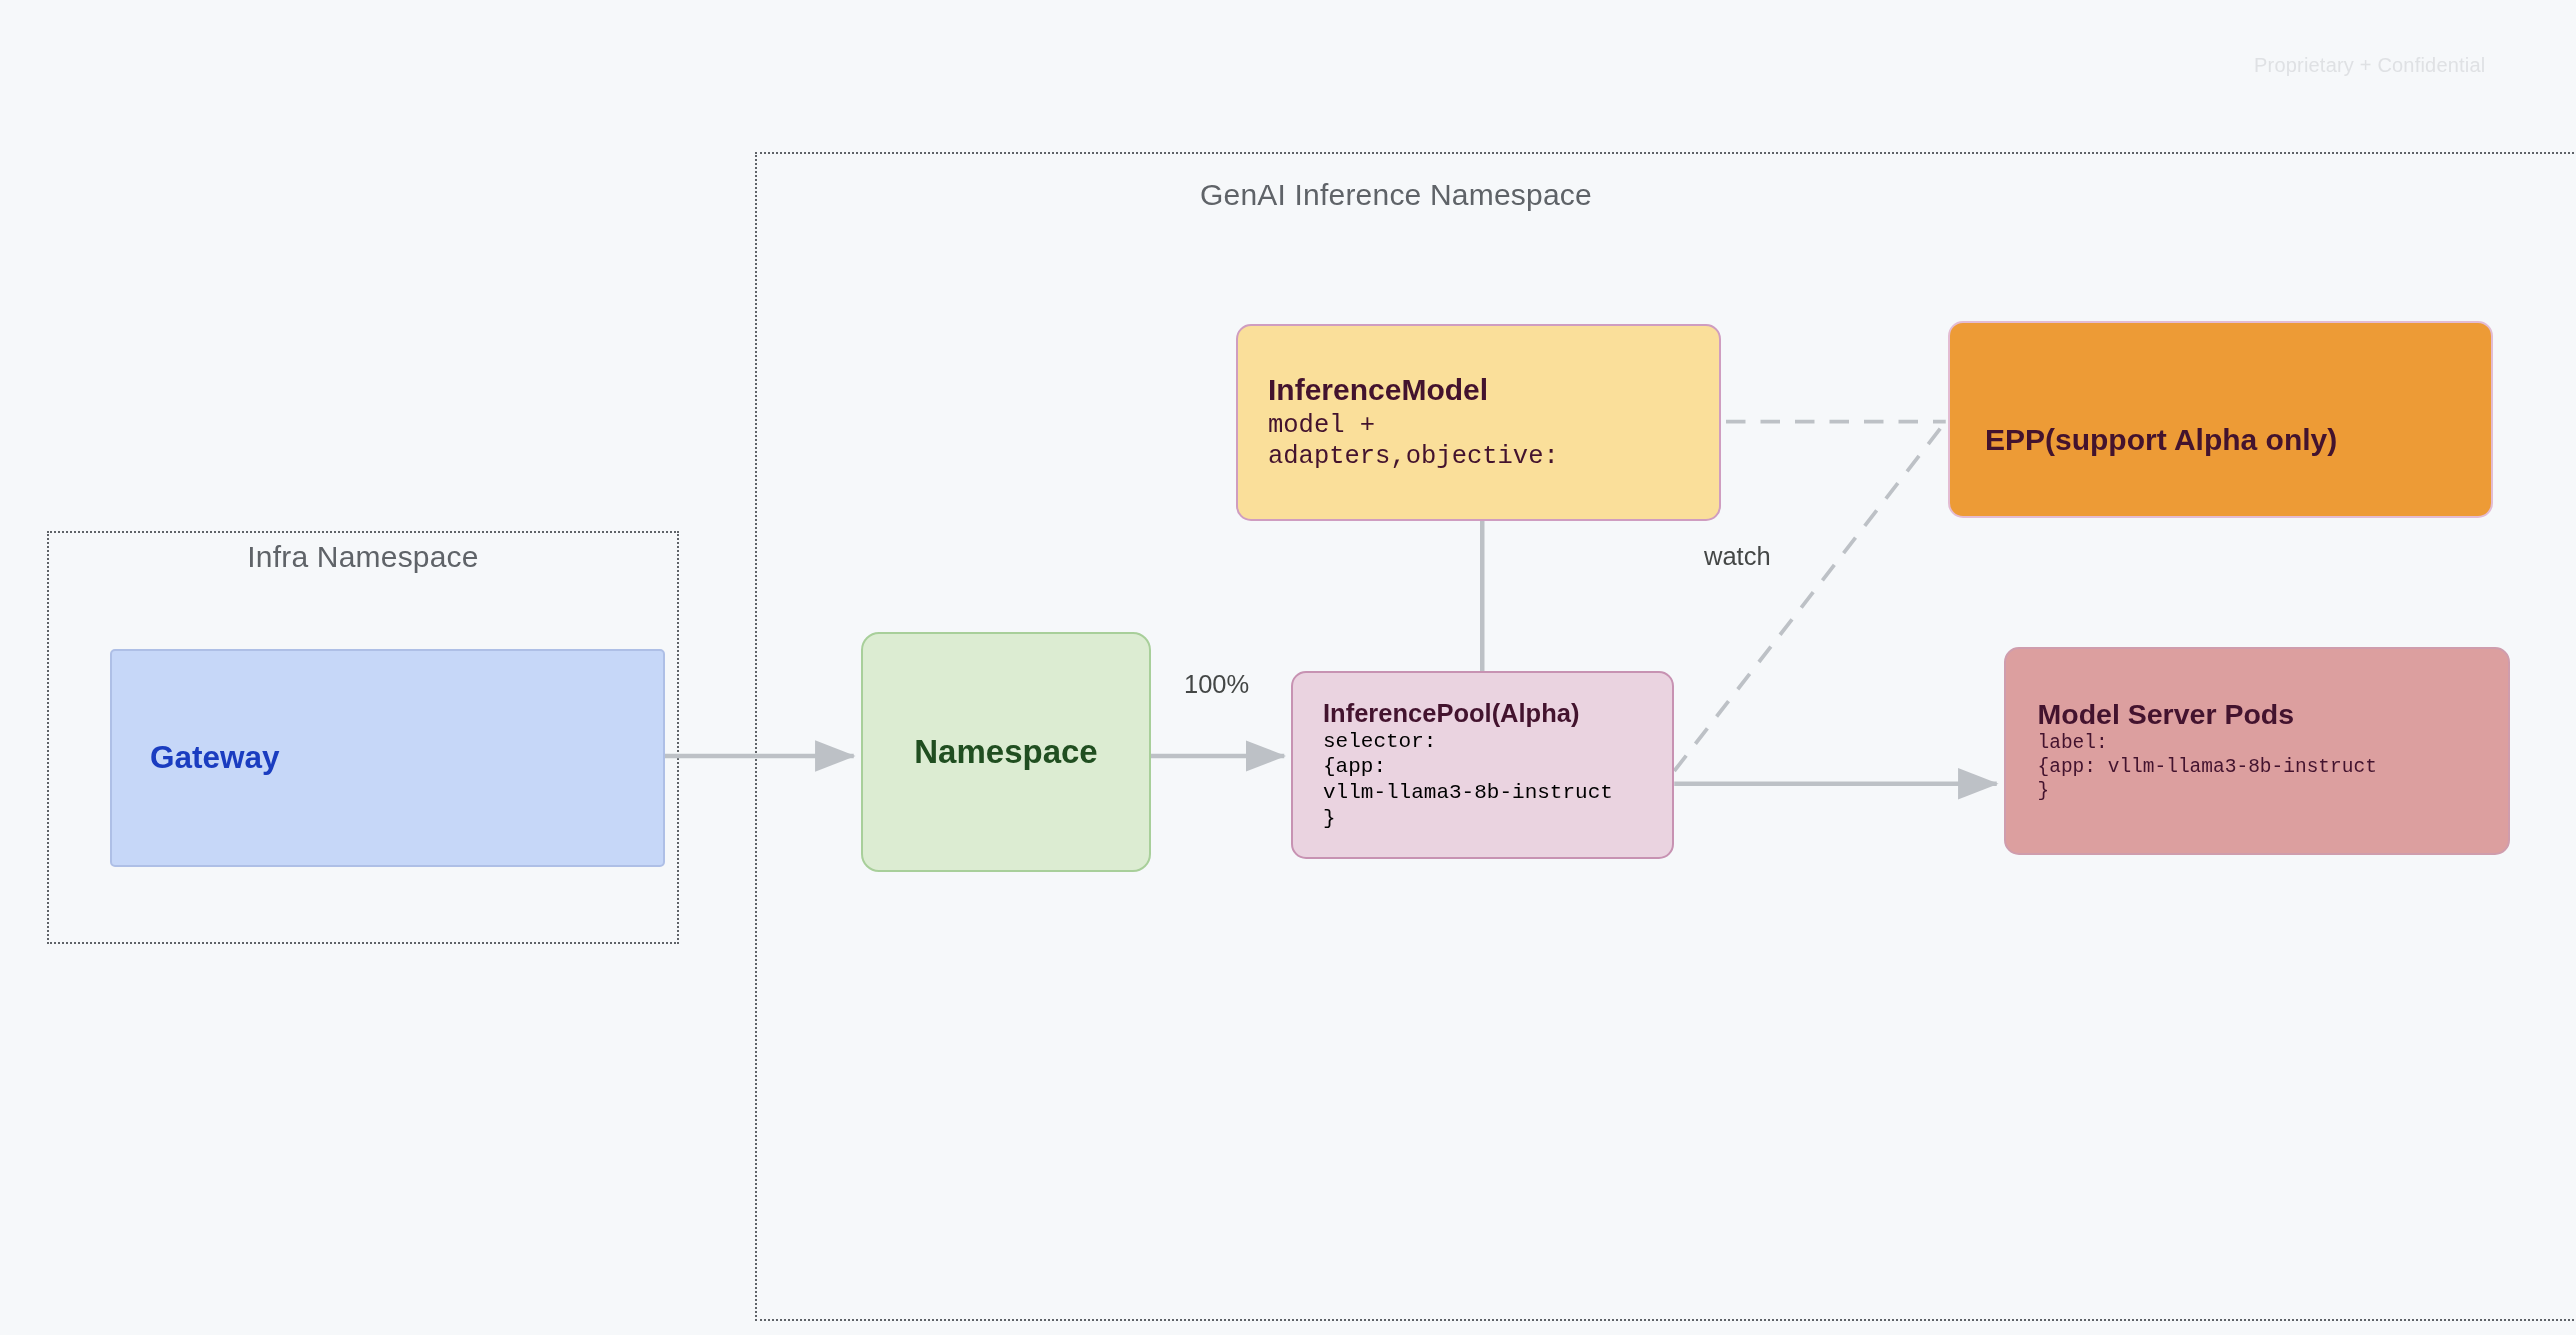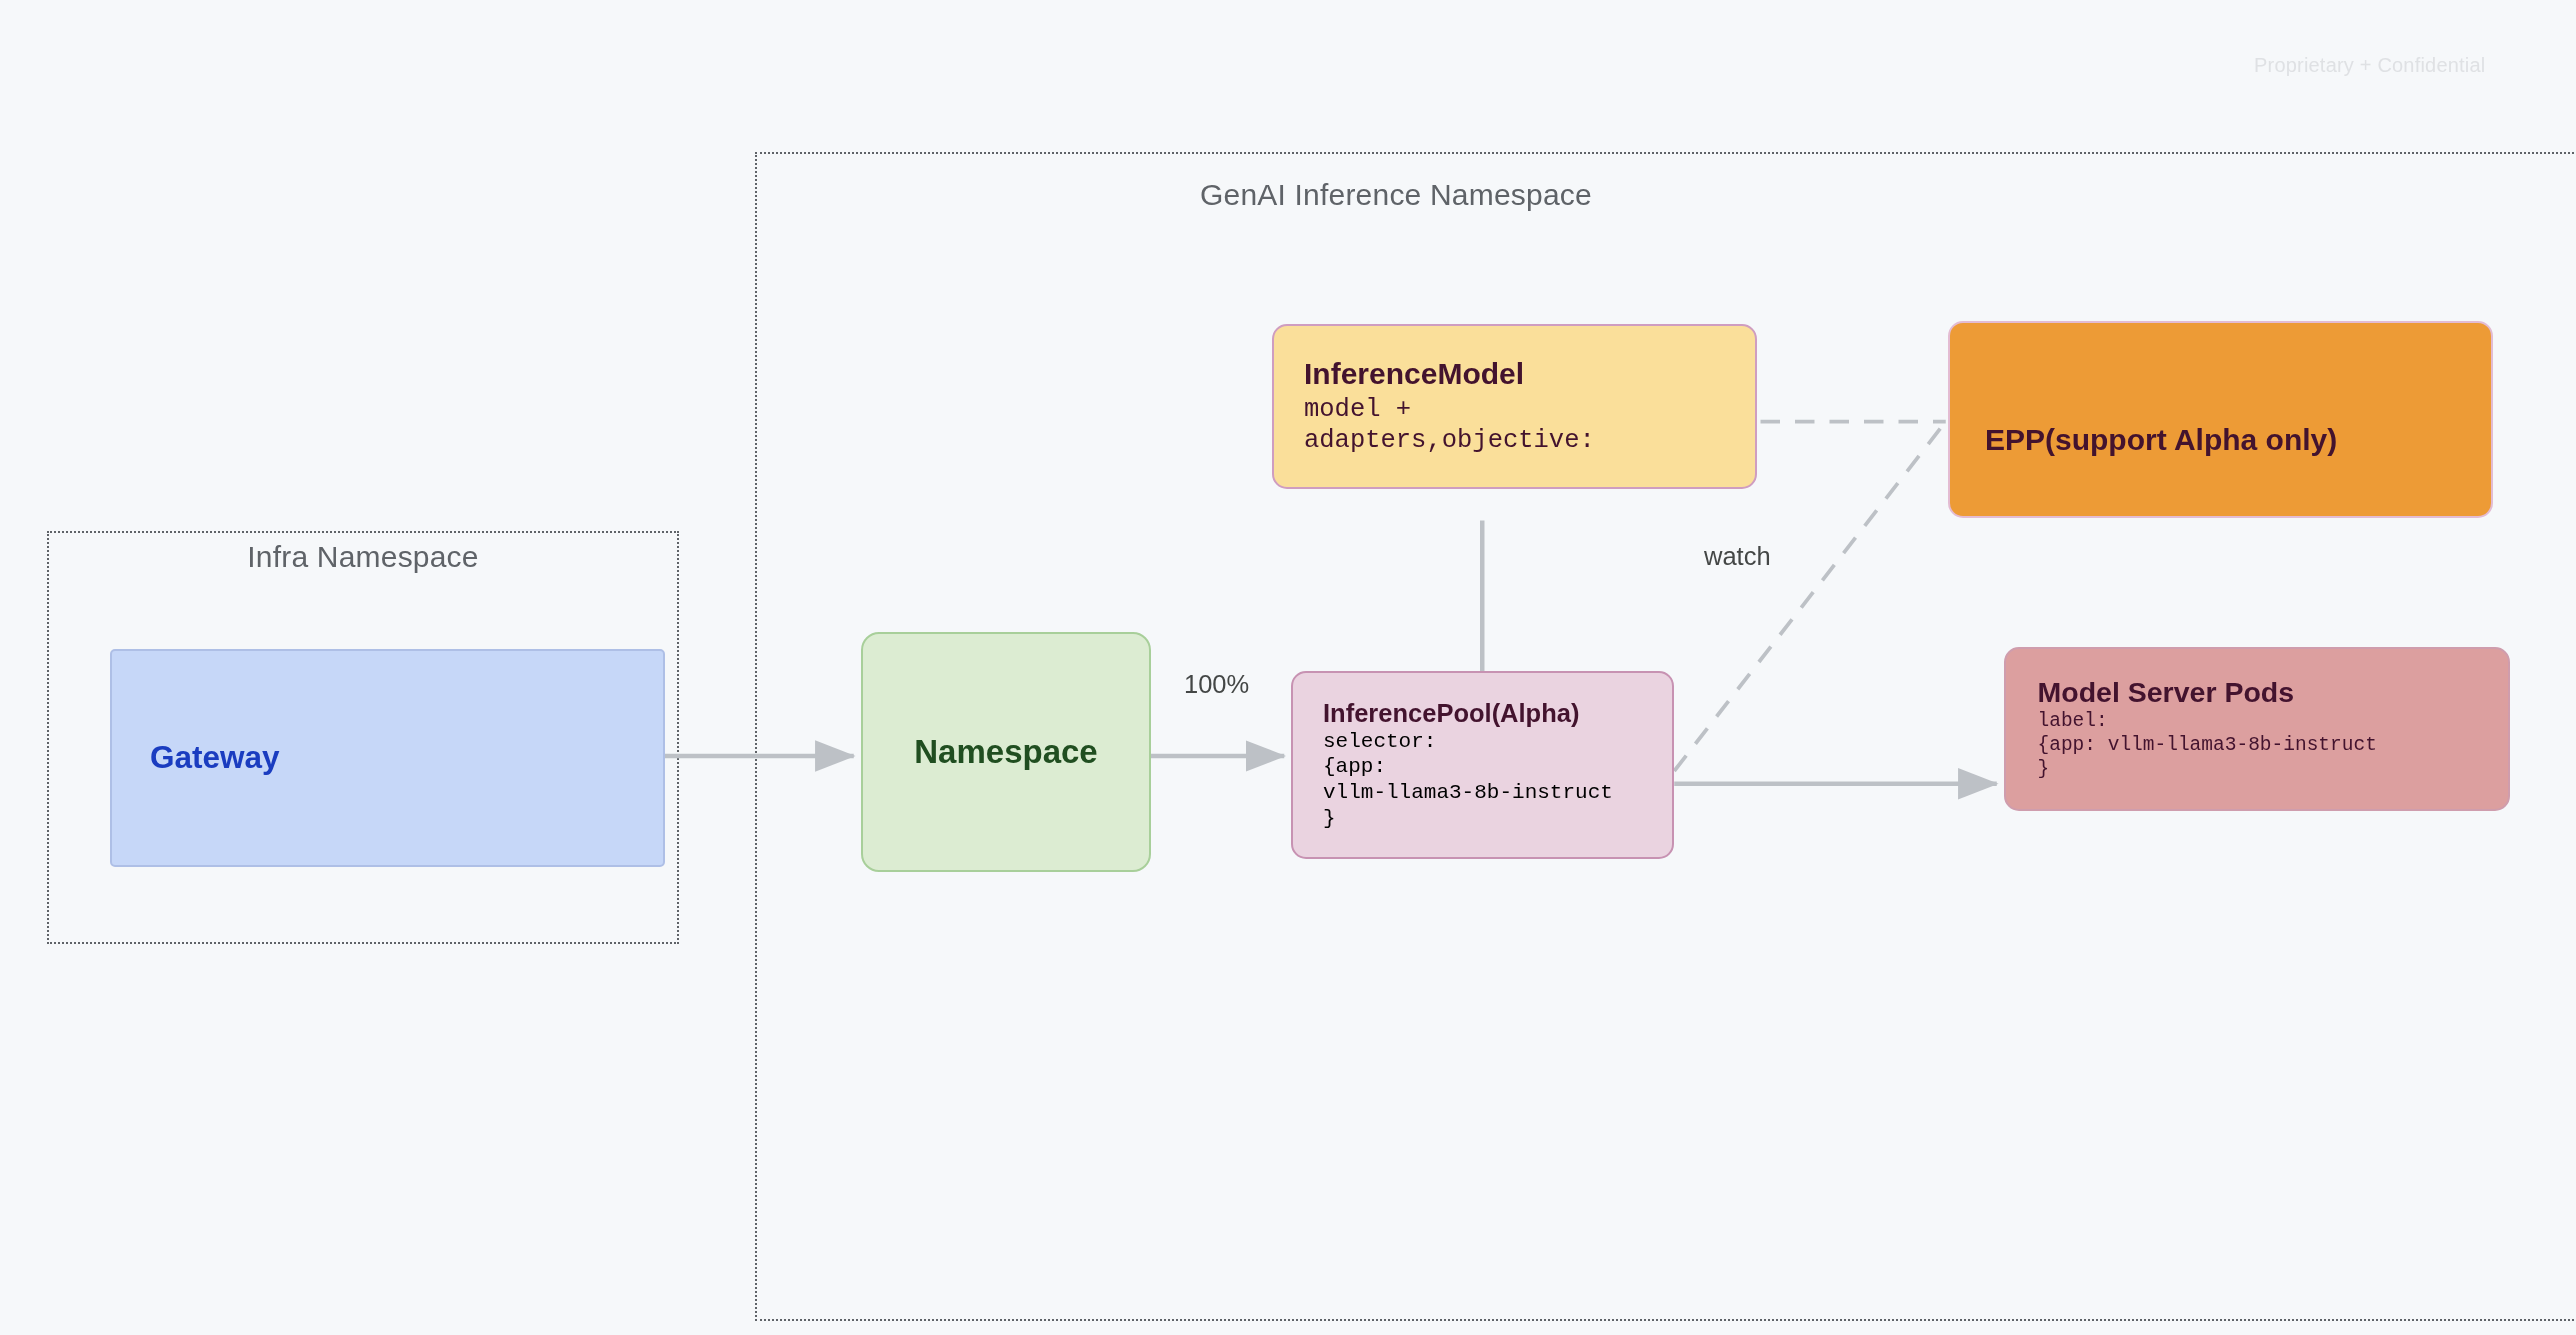--- a/index.html
+++ b/index.html
@@ -95,21 +95,21 @@
     align-items: center;
     justify-content: center;
   }
   #node-httproute .title {
     font-size: 33px;
     color: #204e20;
   }
 
   
   #node-inferencemodel {
-    left: 1272px; top: 324px; width: 485px; height: 165px;
+    left: 1236px; top: 324px; width: 485px; height: 197px;
     background: #fadf9a;
     border: 2.3px solid #cf9dc0;
     padding: 0 30px;
   }
   #node-inferencemodel .title { font-size: 30px; color: #43132e; margin-bottom: 3px; }
   #node-inferencemodel .sub   { font-size: 25.5px; color: #43132e; }
 
   
   #node-inferencepool {
     left: 1291px; top: 671px; width: 383px; height: 188px;
@@ -124,21 +124,21 @@
   #node-epp {
     left: 1948px; top: 321px; width: 545px; height: 197px;
     background: #ed9b36;
     border: 2.3px solid #e3bcd3;
     padding: 0 35px;
   }
   #node-epp .title { font-size: 30px; color: #43132e; margin-top: 40px; }
 
   
   #node-modelserverpods {
-    left: 2004px; top: 647px; width: 506px; height: 164px;
+    left: 2004px; top: 647px; width: 506px; height: 208px;
     background: #dc9f9f;
     border: 2.3px solid #cf9dad;
     padding: 0 31.5px;
   }
   #node-modelserverpods .title { font-size: 28.5px; color: #43132e; margin-bottom: 1.5px; }
   #node-modelserverpods .sub   { font-size: 19.5px; color: #43132e; }
 
   
   .edge-label span {
     font-size: 25.5px;

